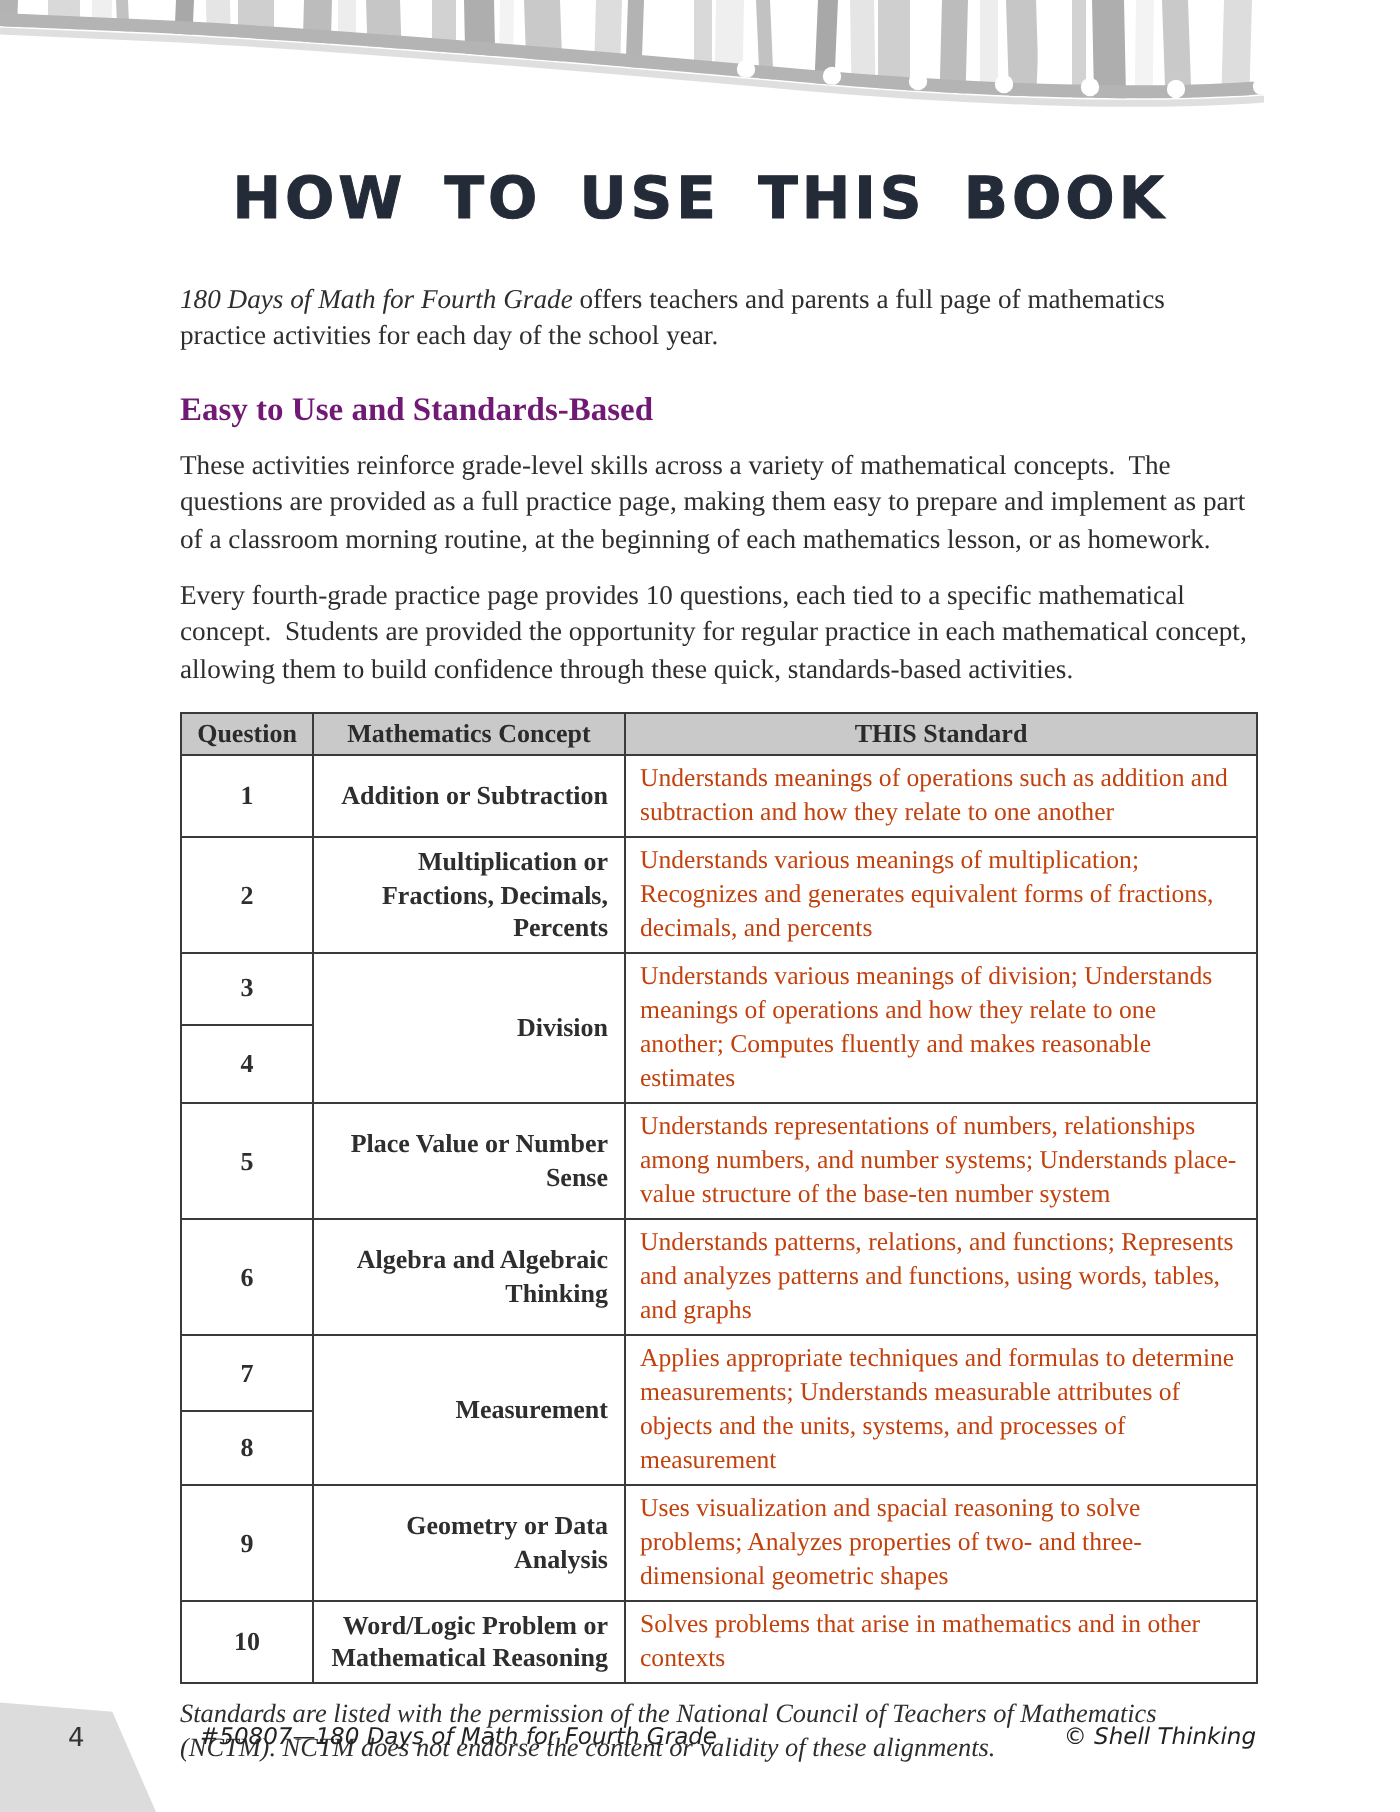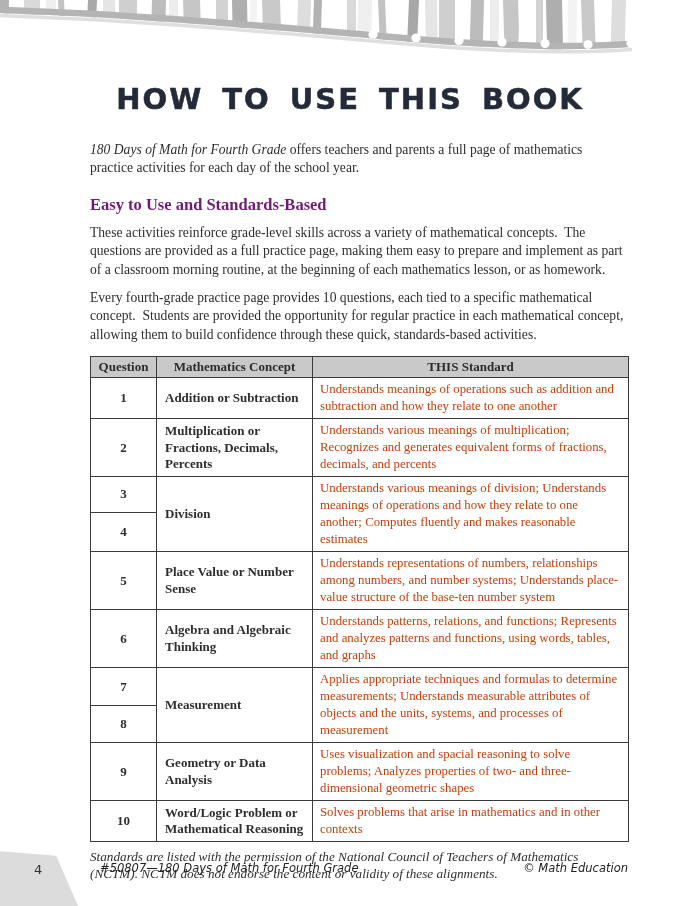--- a/index.html
+++ b/index.html
@@ -18,21 +18,21 @@
   .p1{margin-top:9px;}
   .p2{margin-top:10px;}
   table.std{border-collapse:collapse;margin-top:12px;width:538px;table-layout:fixed;}
   table.std,.std th,.std td{border:1.4px solid #3a3a3a;}
   .std th{background:#c9c9c9;font-size:13px;font-weight:bold;padding:2px 4px;color:#2b2b2b;}
   .std col.c-q{width:66px;}
   .std col.c-c{width:156px;}
   .std col.c-s{width:316px;}
   .std td{vertical-align:middle;}
   .q-cell{text-align:center;font-size:13px;font-weight:bold;}
-  .c-cell{text-align:left;font-size:13px;font-weight:bold;line-height:16.5px;padding:0 8px;}
+  .c-cell{text-align:right;font-size:13px;font-weight:bold;line-height:16.5px;padding:0 8px;}
   .s-cell{text-align:left;font-size:12.8px;line-height:17px;padding:3px 7px;color:#c2410c;}
   tr.h21{height:21px;margin-top:16px;} tr.h40{height:40px;} tr.h51{height:51px;} tr.h33{height:33px;}
   tr.h37{height:37px;} tr.h54{height:54px;} tr.h34{height:34px;} tr.h52{height:52px;}
   tr.h36{height:36px;}
   .note{margin-top:7px;font-style:italic;font-size:13.2px;line-height:16.8px;color:#2e2e2e;}
   .footer-bar{position:absolute;left:0;top:861px;width:700px;height:20px;
               display:flex;justify-content:space-between;box-sizing:border-box;
               padding:0 72px 0 100px;
               font-family:"DejaVu Sans", sans-serif;font-style:italic;font-size:11.5px;color:#222;}
   .page-tab{position:absolute;left:0;top:849px;width:78px;height:57px;background:#dcdcdc;
@@ -184,16 +184,16 @@
 
       <p class="note">Standards are listed with the permission of the National Council of Teachers of Mathematics (NCTM). NCTM does not endorse the content or validity of these alignments.</p>
     </div>
   </div>
 
   <div class="page-tab">
     <span>4</span>
   </div>
   <div class="footer-bar">
     <span>#50807—180 Days of Math for Fourth Grade</span>
-    <span>© Math Education</span>
+    <span>© Shell Thinking</span>
   </div>
 
 </div>
 
 </body></html>

